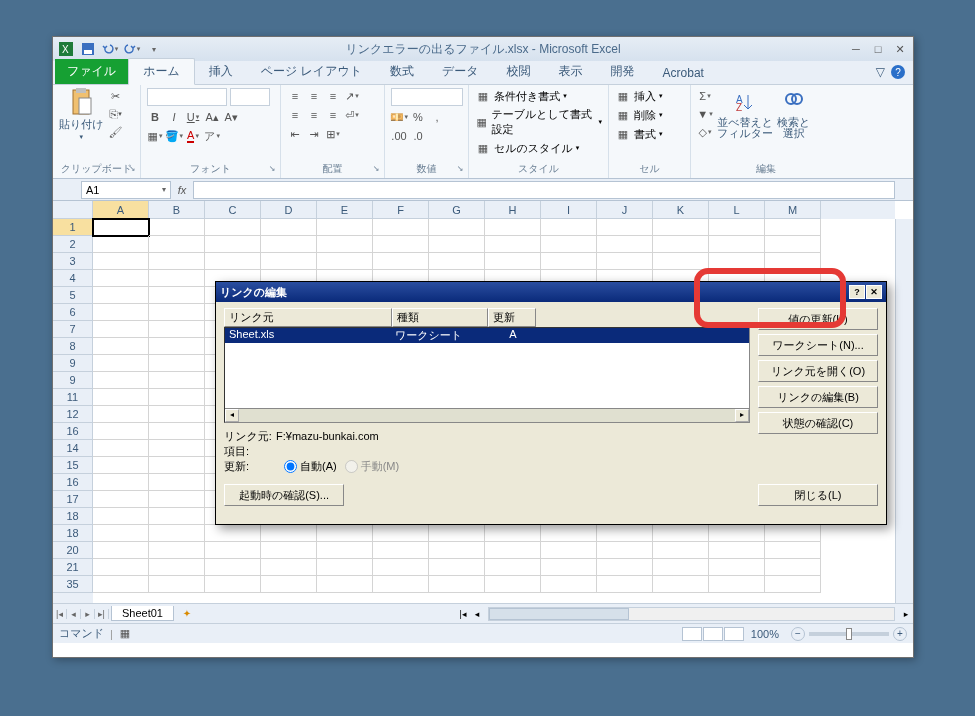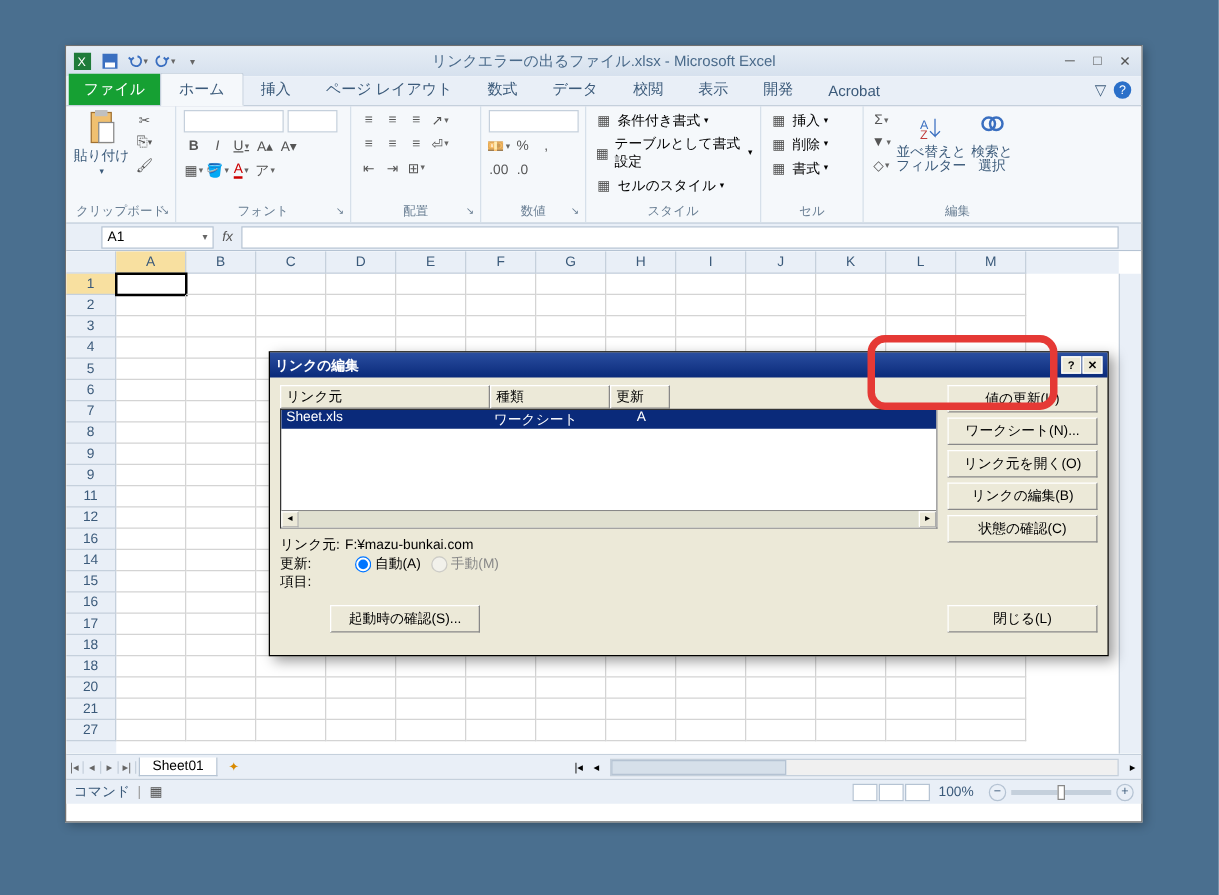--- a/index.html
+++ b/index.html
@@ -90,21 +90,21 @@
 .list-hscroll { height: 14px; background: #ece9d8; border-top: 1px solid #888; position: absolute; bottom: 0; left: 0; right: 0; display: flex; }
 .list-hscroll .arr { width: 14px; text-align: center; background: #ece9d8; border: 1px outset #fff; font-size: 8px; }
 .list-hscroll .track { flex: 1; background: #e0e0d0; }
 .dlg-info { margin-top: 6px; line-height: 15px; }
 .dlg-info .row { display: flex; }
 .dlg-info .lbl { width: 52px; }
 .radio-row input { margin: 0 3px 0 8px; vertical-align: middle; }
 
 .dlg-btns { display: flex; flex-direction: column; gap: 4px; width: 120px; }
 .dlg-btn { height: 22px; border: 1px solid #888; border-top-color: #fff; border-left-color: #fff; background: #ece9d8; text-align: center; line-height: 20px; font-size: 11px; }
-.dlg-footer { display: flex; justify-content: space-between; padding: 4px 8px; margin-left: 40px; }
+.dlg-footer { display: flex; justify-content: space-between; padding: 4px 8px; }
 .dlg-footer .dlg-btn { width: 120px; }
 
 
 .red-highlight { position: absolute; border: 6px solid #e53935; border-radius: 14px; left: 694px; top: 268px; width: 152px; height: 60px; pointer-events: none; }
 
 
 svg { display: block; }
 </style>
 </head>
 <body>
@@ -368,21 +368,21 @@
         <div class="row-h">12</div>
         <div class="row-h">16</div>
         <div class="row-h">14</div>
         <div class="row-h">15</div>
         <div class="row-h">16</div>
         <div class="row-h">17</div>
         <div class="row-h">18</div>
         <div class="row-h">18</div>
         <div class="row-h">20</div>
         <div class="row-h">21</div>
-        <div class="row-h">27</div>
+        <div class="row-h">35</div>
       </div>
     <div class="cells" id="cells">
         <div class="cell-row">
           <div class="cell selected" style="width: 56px;"></div>
           <div class="cell" style="width: 56px;"></div>
           <div class="cell" style="width: 56px;"></div>
           <div class="cell" style="width: 56px;"></div>
           <div class="cell" style="width: 56px;"></div>
           <div class="cell" style="width: 56px;"></div>
           <div class="cell" style="width: 56px;"></div>
@@ -773,31 +773,31 @@
             <div class="arr">◂</div>
             <div class="track"></div>
             <div class="arr">▸</div>
           </div>
         </div>
         <div class="dlg-info">
           <div class="row">
               <span class="lbl">リンク元:</span>
               <span>F:¥mazu-bunkai.com</span>
             </div>
+          <div class="row">
+              <span class="lbl">項目:</span>
+              <span></span>
+            </div>
           <div class="row radio-row">
               <span class="lbl">更新:</span>
             <input type="radio" checked="" style="">
               <span>自動(A)</span>
             <input type="radio" disabled="" style="">
               <span style="color:#888;">手動(M)</span>
           </div>
-          <div class="row">
-              <span class="lbl">項目:</span>
-              <span></span>
-            </div>
         </div>
       </div>
       <div class="dlg-btns">
         <div class="dlg-btn">値の更新(U)</div>
         <div class="dlg-btn">ワークシート(N)...</div>
         <div class="dlg-btn">リンク元を開く(O)</div>
         <div class="dlg-btn">リンクの編集(B)</div>
         <div class="dlg-btn">状態の確認(C)</div>
       </div>
     </div>

